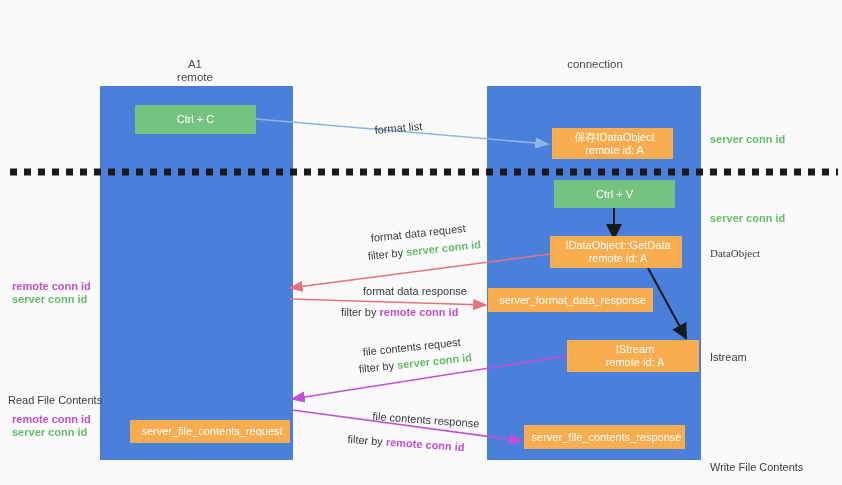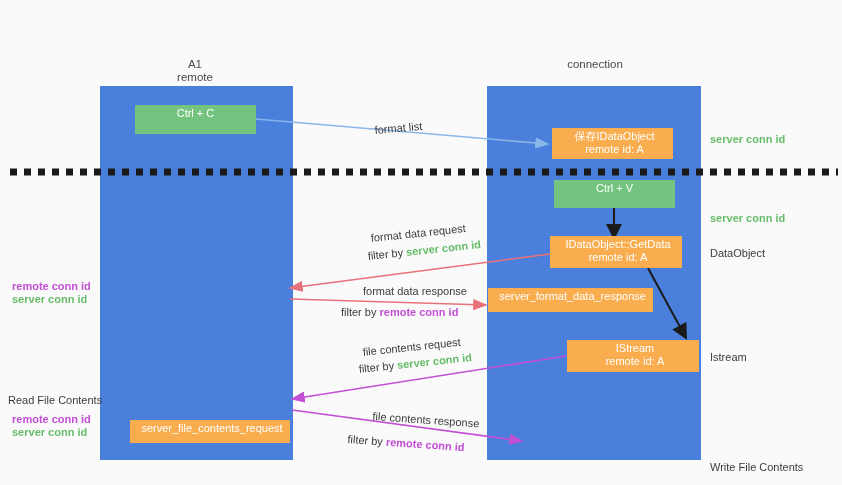--- a/index.html
+++ b/index.html
@@ -41,20 +41,21 @@
     position: absolute;
     background: #4a7fdb;
   }
 
   
   .node {
     position: absolute;
     display: flex;
     flex-direction: column;
     align-items: center;
+    justify-content: center;
     color: #ffffff;
     font-size: 11px;
     line-height: 13px;
     text-align: center;
     padding: 2px 4px;
   }
   .node.green  { background: #74c островов; }
   .node.green  { background: #74c47f; }
   .node.orange { background: #f9ad4f; padding-left: 8px; }
 
@@ -156,20 +157,23 @@
 
   <div class="node orange" style="left:567px; top:340px; width:132px; height:32px;">
     <span>IStream</span>
     <span>remote id: A</span>
   </div>
 
   <div class="node orange" style="left:130px; top:394px; width:160px; height:23px;margin-top:26px;">
     <span>server_file_contents_request</span>
   </div>
 
+  <div class="node orange" style="left:524px; top:425px; width:161px; height:24px;">
+    <span>server_file_contents_response</span>
+  </div>
 
   <div class="lbl rot" style="left:374px; top:123px; transform:rotate(-5deg);">format list</div>
 
   <div class="lbl rot" style="left:370px; top:231px; transform:rotate(-6deg);">format data request</div>
   <div class="lbl rot" style="left:367px; top:249px; transform:rotate(-6deg);">
     <span>filter by </span><span class="green-txt">server conn id</span>
   </div>
 
   <div class="lbl" style="left:363px; top:284px;">format data response</div>
   <div class="lbl" style="left:341px; top:305px;">
@@ -182,21 +186,21 @@
   </div>
 
   <div class="lbl rot" style="left:373px; top:409px; transform:rotate(4deg);">file contents response</div>
   <div class="lbl rot" style="left:348px; top:432px; transform:rotate(4deg);">
     <span>filter by </span><span class="purple-txt">remote conn id</span>
   </div>
 
   <div class="lbl green-txt" style="left:710px; top:132px;">server conn id</div>
 
   <div class="lbl green-txt" style="left:710px; top:211px;">server conn id</div>
-  <div class="lbl side-lbl" style="left:710px; top:246px;">DataObject</div>
+  <div class="lbl side-lbl" style="left:710px; top:246px;font-family:Liberation Serif, serif;">DataObject</div>
   <div class="lbl side-lbl" style="left:710px; top:350px;">Istream</div>
   <div class="lbl side-lbl" style="left:710px; top:440px;margin-top:20px;">Write File Contents</div>
 
   <div class="lbl purple-txt" style="left:12px; top:279px;">remote conn id</div>
   <div class="lbl green-txt" style="left:12px; top:292px;">server conn id</div>
 
   <div class="lbl side-lbl" style="left:8px; top:393px;">Read File Contents</div>
   <div class="lbl purple-txt" style="left:12px; top:412px;">remote conn id</div>
   <div class="lbl green-txt" style="left:12px; top:425px;">server conn id</div>
 

